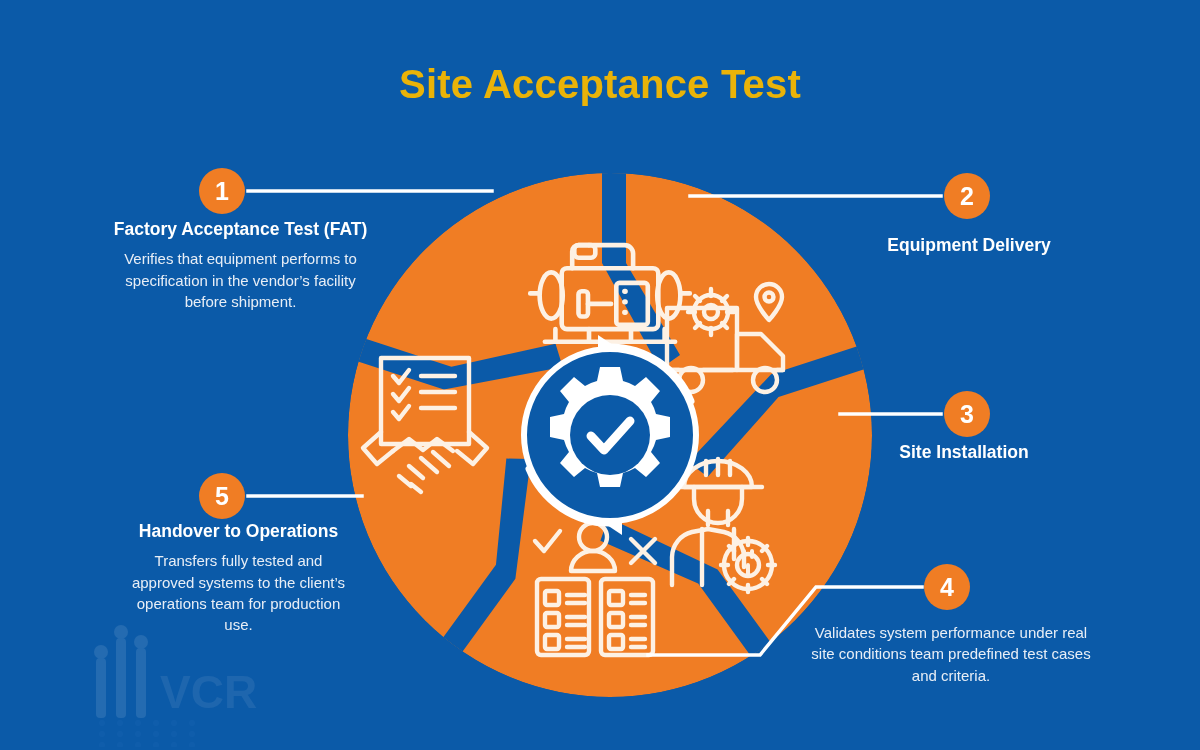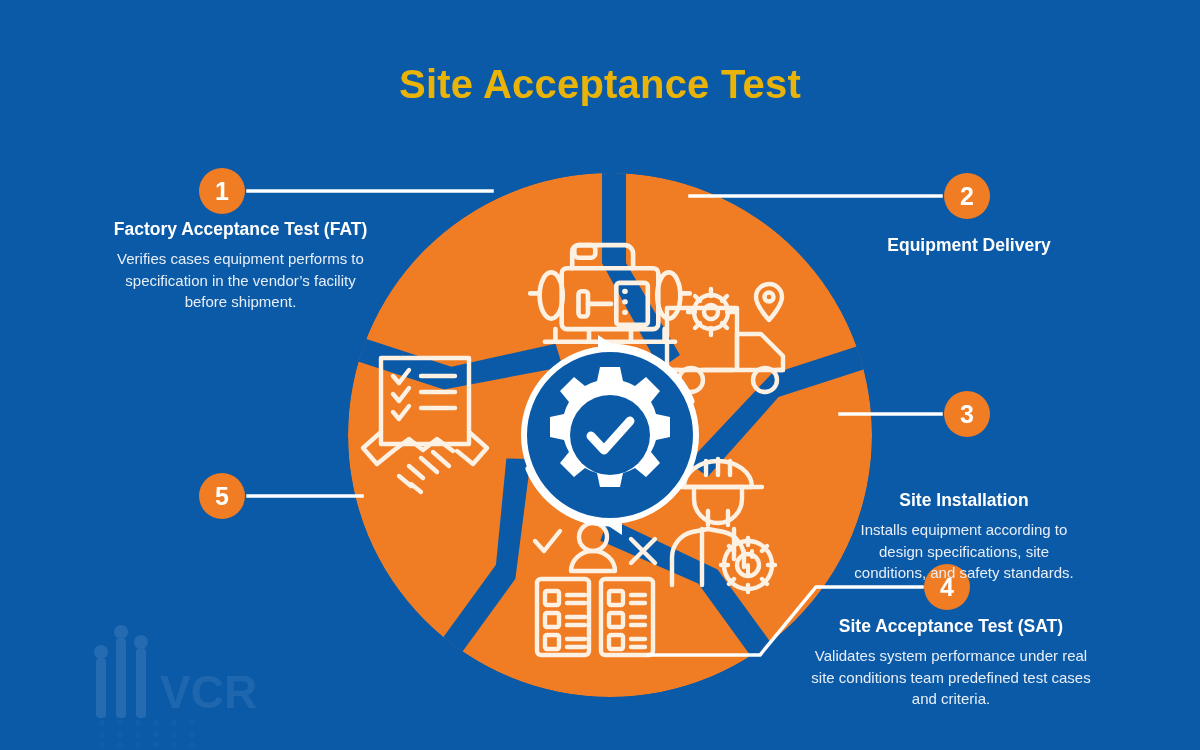--- a/index.html
+++ b/index.html
@@ -46,21 +46,21 @@
   .block { position:absolute; }
   .block .heading {
     font-size:17.5px; font-weight:bold; color:#ffffff; line-height:1.33;
   }
   .block .body {
     font-size:15px; font-weight:normal; color:#e8eef6; line-height:1.42;
     margin-top:7px;
   }
   .blk-1 { left:108px; top:218px; width:265px; text-align:center; }
   .blk-2 { left:838px; top:234px; width:262px; text-align:center; }
-  .blk-3 { left:848px; top:441px; width:232px; text-align:center;margin-top:48px; }
+  .blk-3 { left:848px; top:441px; width:232px; text-align:center; }
   .blk-4 { left:806px; top:615px; width:290px; text-align:center; }
   .blk-5 { left:122px; top:520px; width:233px; text-align:center; }
 
   
   #watermark { position:absolute; left:88px; top:612px; width:230px; height:135px; opacity:.30; }
 </style>
 </head>
 <body>
 
 <div id="stage">
@@ -239,31 +239,33 @@
   </svg>
 
   <div class="badge badge-1">1</div>
   <div class="badge badge-2">2</div>
   <div class="badge badge-3">3</div>
   <div class="badge badge-4">4</div>
   <div class="badge badge-5">5</div>
 
   <div class="block blk-1">
     <div class="heading">Factory Acceptance Test (FAT)</div>
-    <div class="body">Verifies cases equipment performs to specification in the vendor’s facility before shipment.</div>
+    <div class="body">Verifies that equipment performs to specification in the vendor’s facility before shipment.</div>
   </div>
 
   <div class="block blk-2">
     <div class="heading">Equipment Delivery</div>
   </div>
 
   <div class="block blk-3">
     <div class="heading">Site Installation</div>
-    <div class="body">Installs equipment according to design specifications, site conditions, and safety standards.</div>
   </div>
 
   <div class="block blk-4">
-    <div class="heading">Site Acceptance Test (SAT)</div>
     <div class="body">Validates system performance under real site conditions team predefined test cases and criteria.</div>
   </div>
 
+  <div class="block blk-5">
+    <div class="heading">Handover to Operations</div>
+    <div class="body">Transfers fully tested and approved systems to the client’s operations team for production use.</div>
+  </div>
 
 </div>
 
 </body></html>

